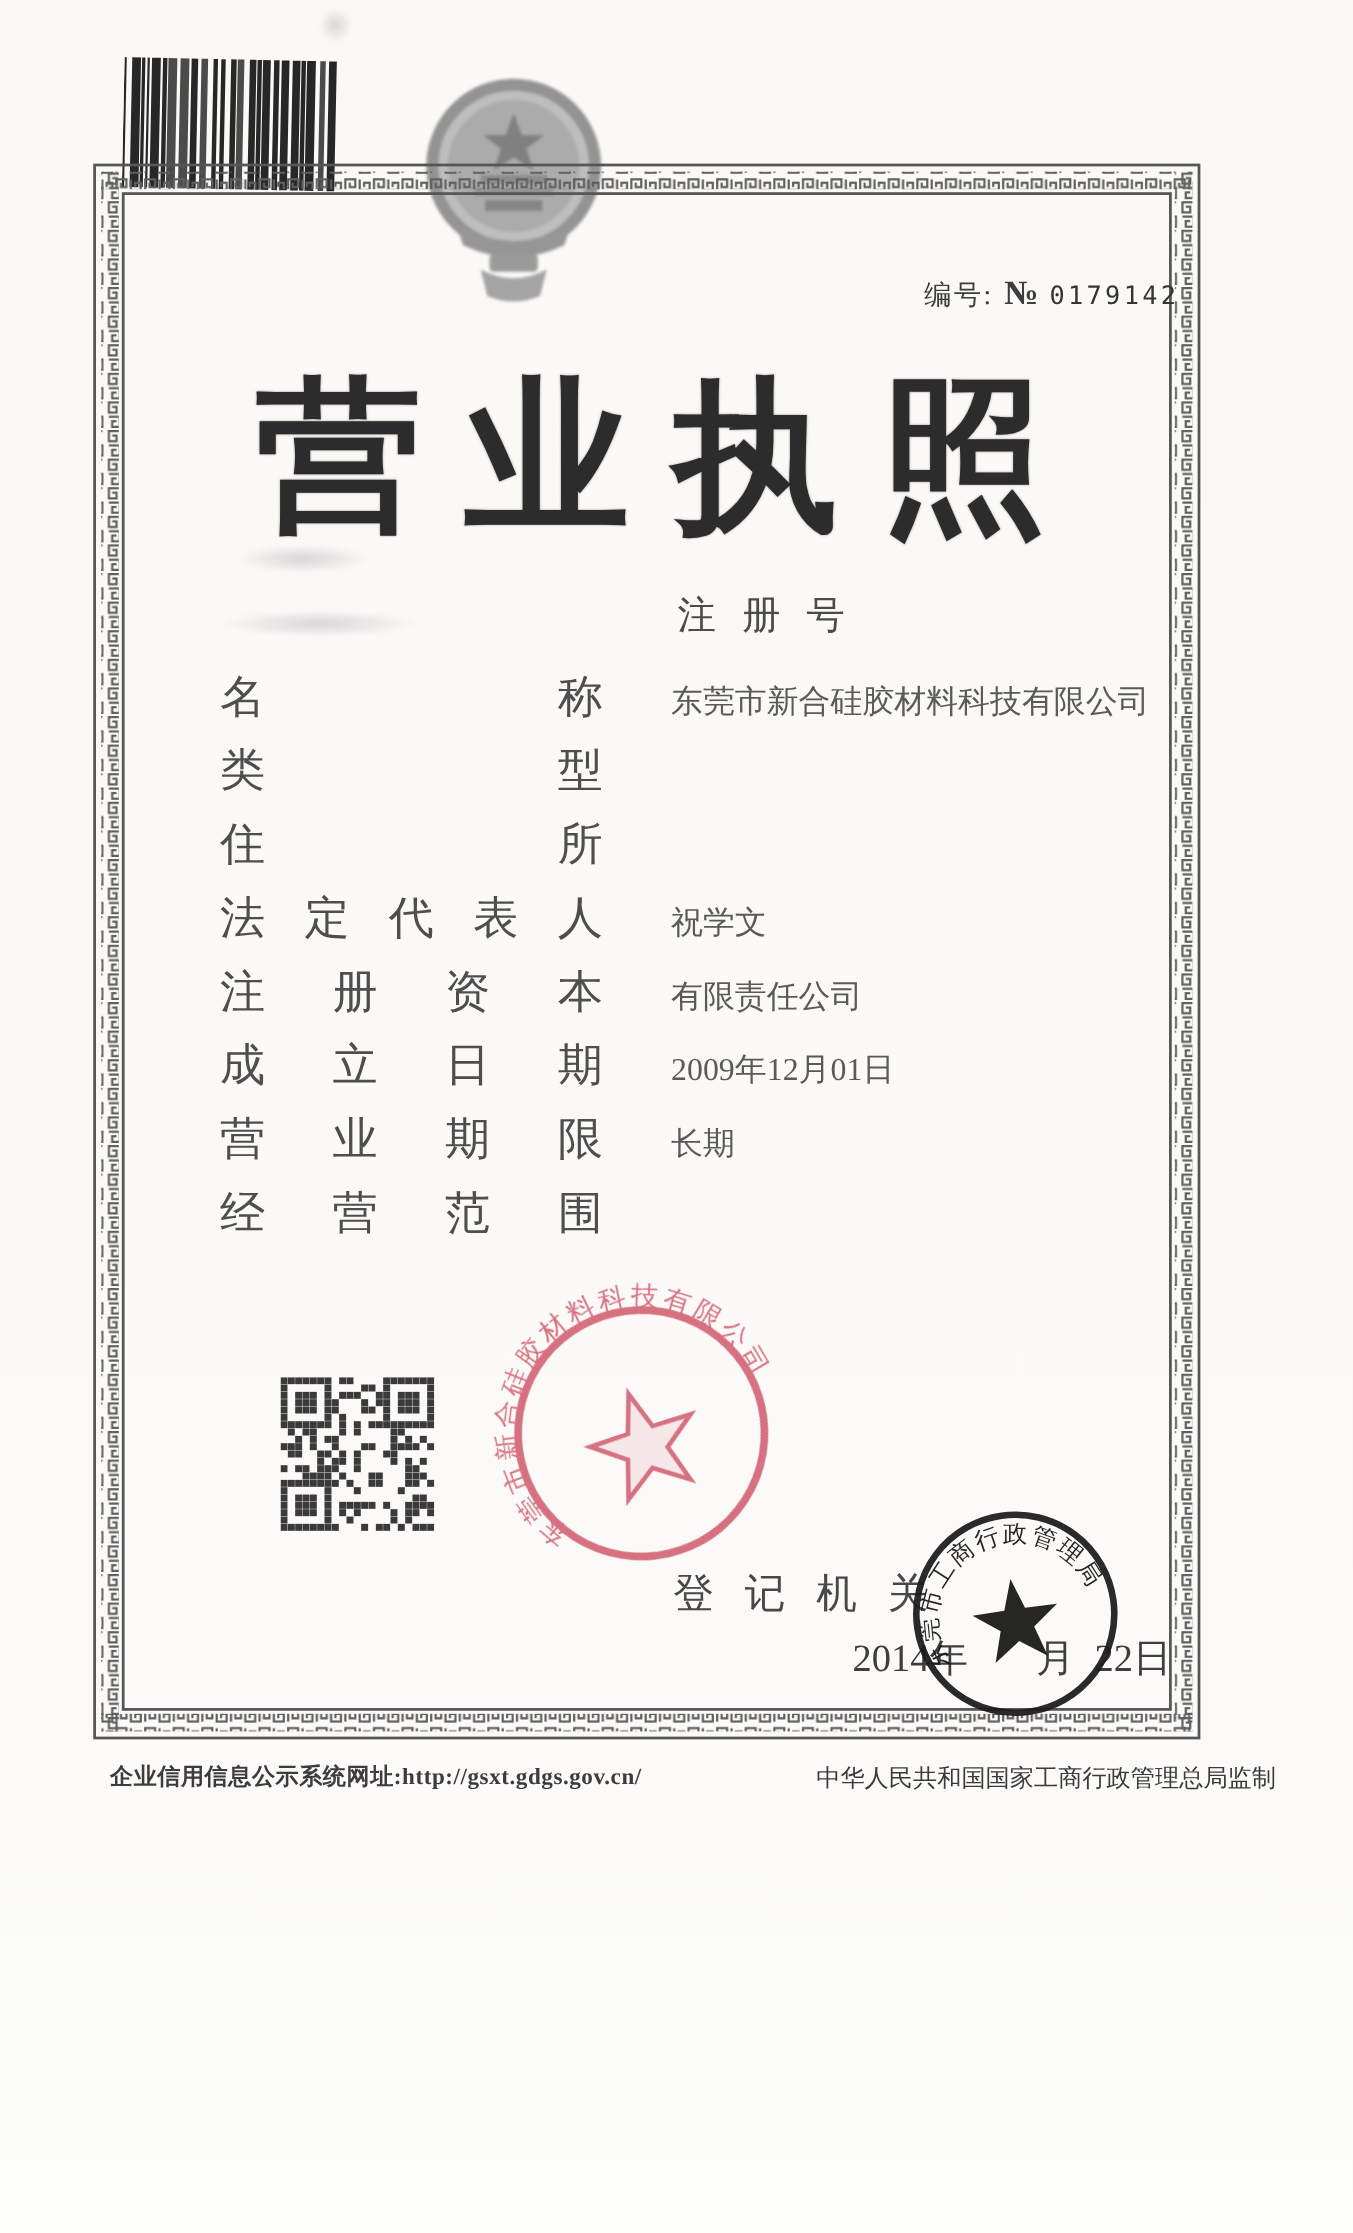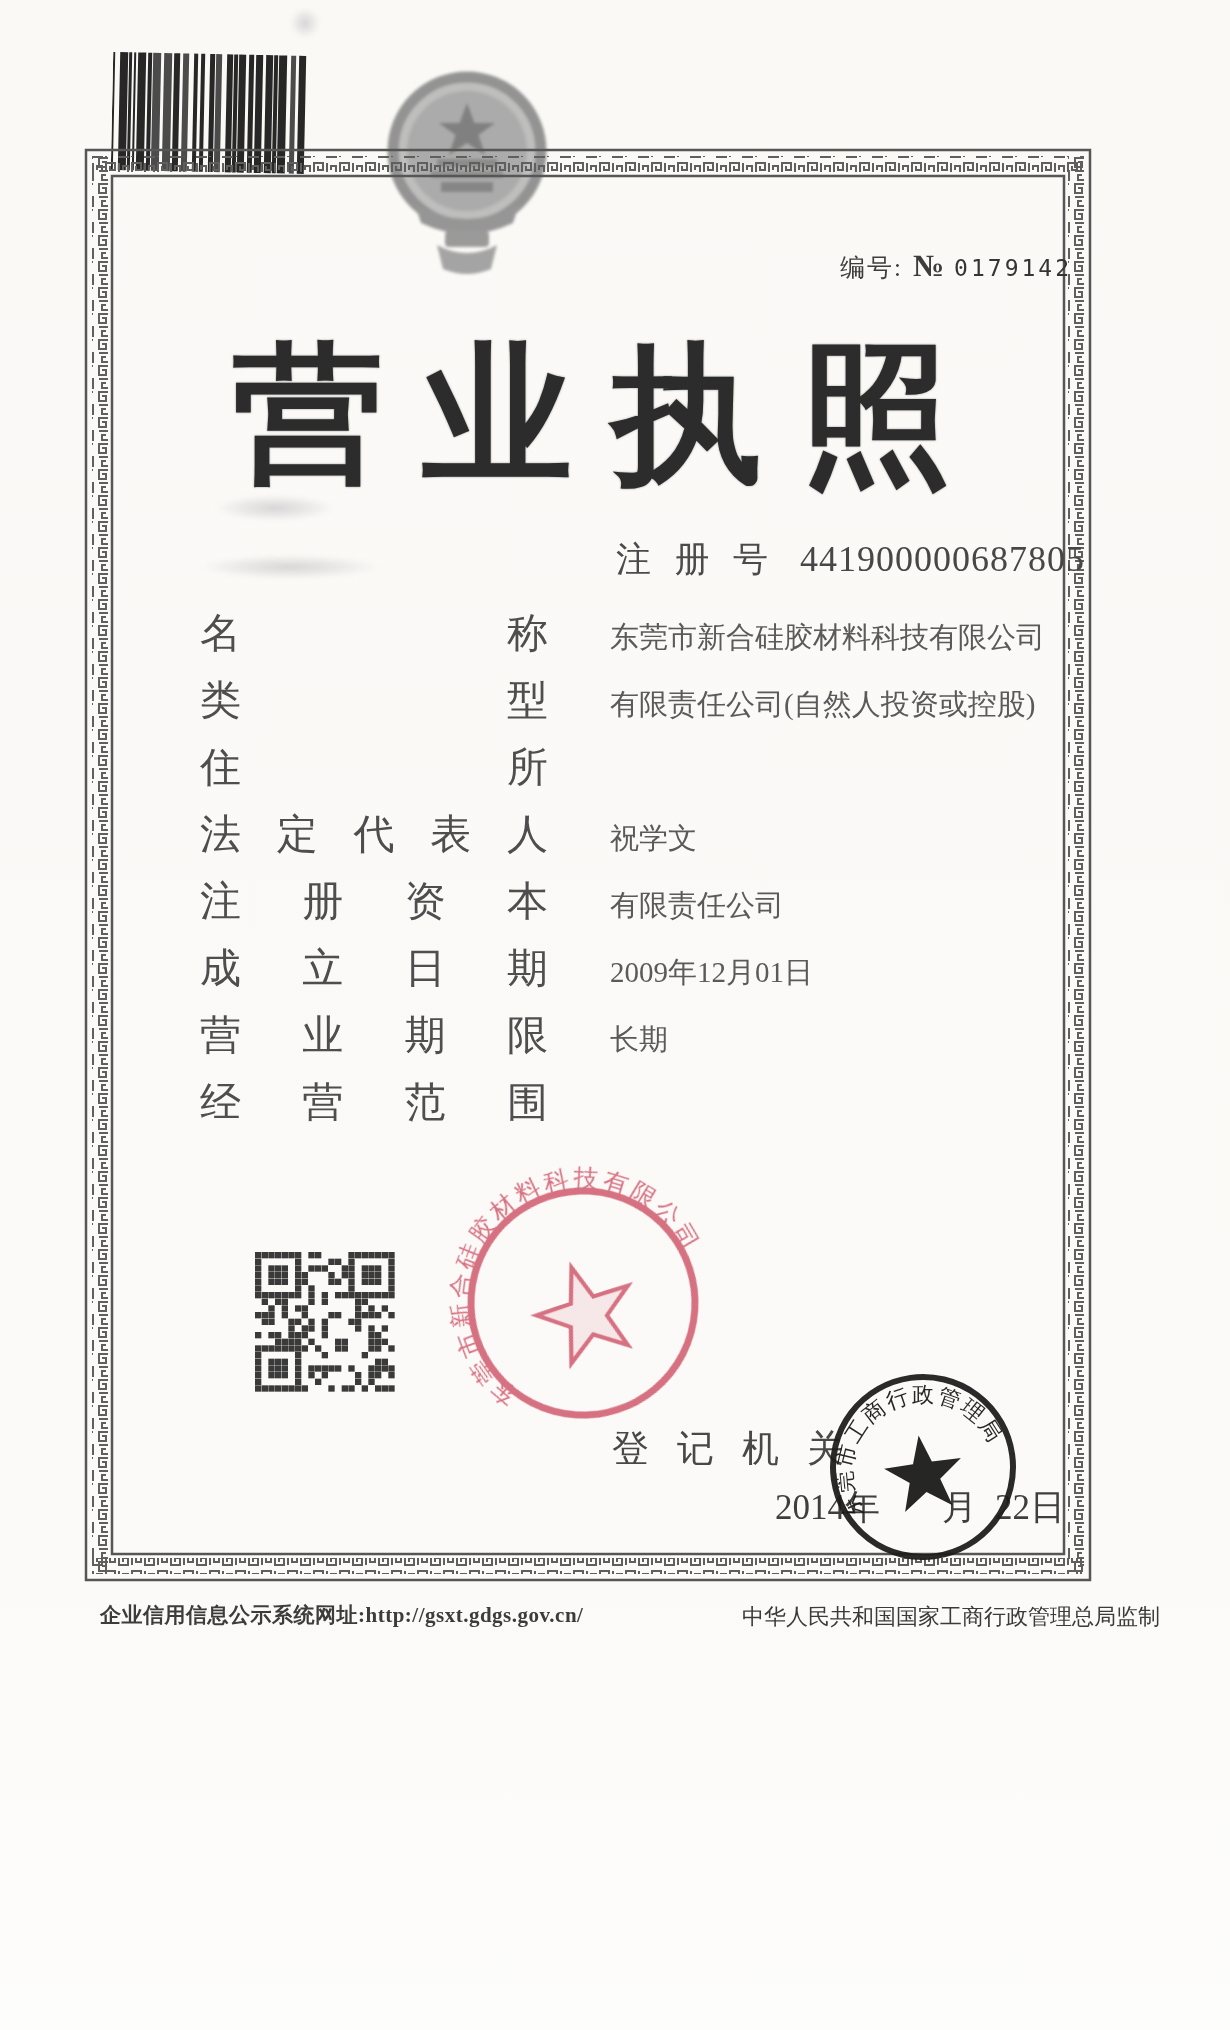--- a/index.html
+++ b/index.html
@@ -139,37 +139,35 @@
       <span>执</span>
       <span>照</span>
     </div>
 
   <div class="regline">
     <span class="rlabel spread">
         <span>注</span>
         <span>册</span>
         <span>号</span>
       </span>
-    <span class="rnum">441900000687805</span>
   </div>
 
   <div id="fields">
     <div class="frow">
       <span class="flabel spread">
           <span>名</span>
           <span>称</span>
         </span>
       <span class="fvalue">东莞市新合硅胶材料科技有限公司</span>
     </div>
     <div class="frow">
       <span class="flabel spread">
           <span>类</span>
           <span>型</span>
         </span>
-      <span class="fvalue">有限责任公司(自然人投资或控股)</span>
     </div>
     <div class="frow">
       <span class="flabel spread">
           <span>住</span>
           <span>所</span>
         </span>
     </div>
     <div class="frow">
       <span class="flabel spread">
           <span>法</span>

